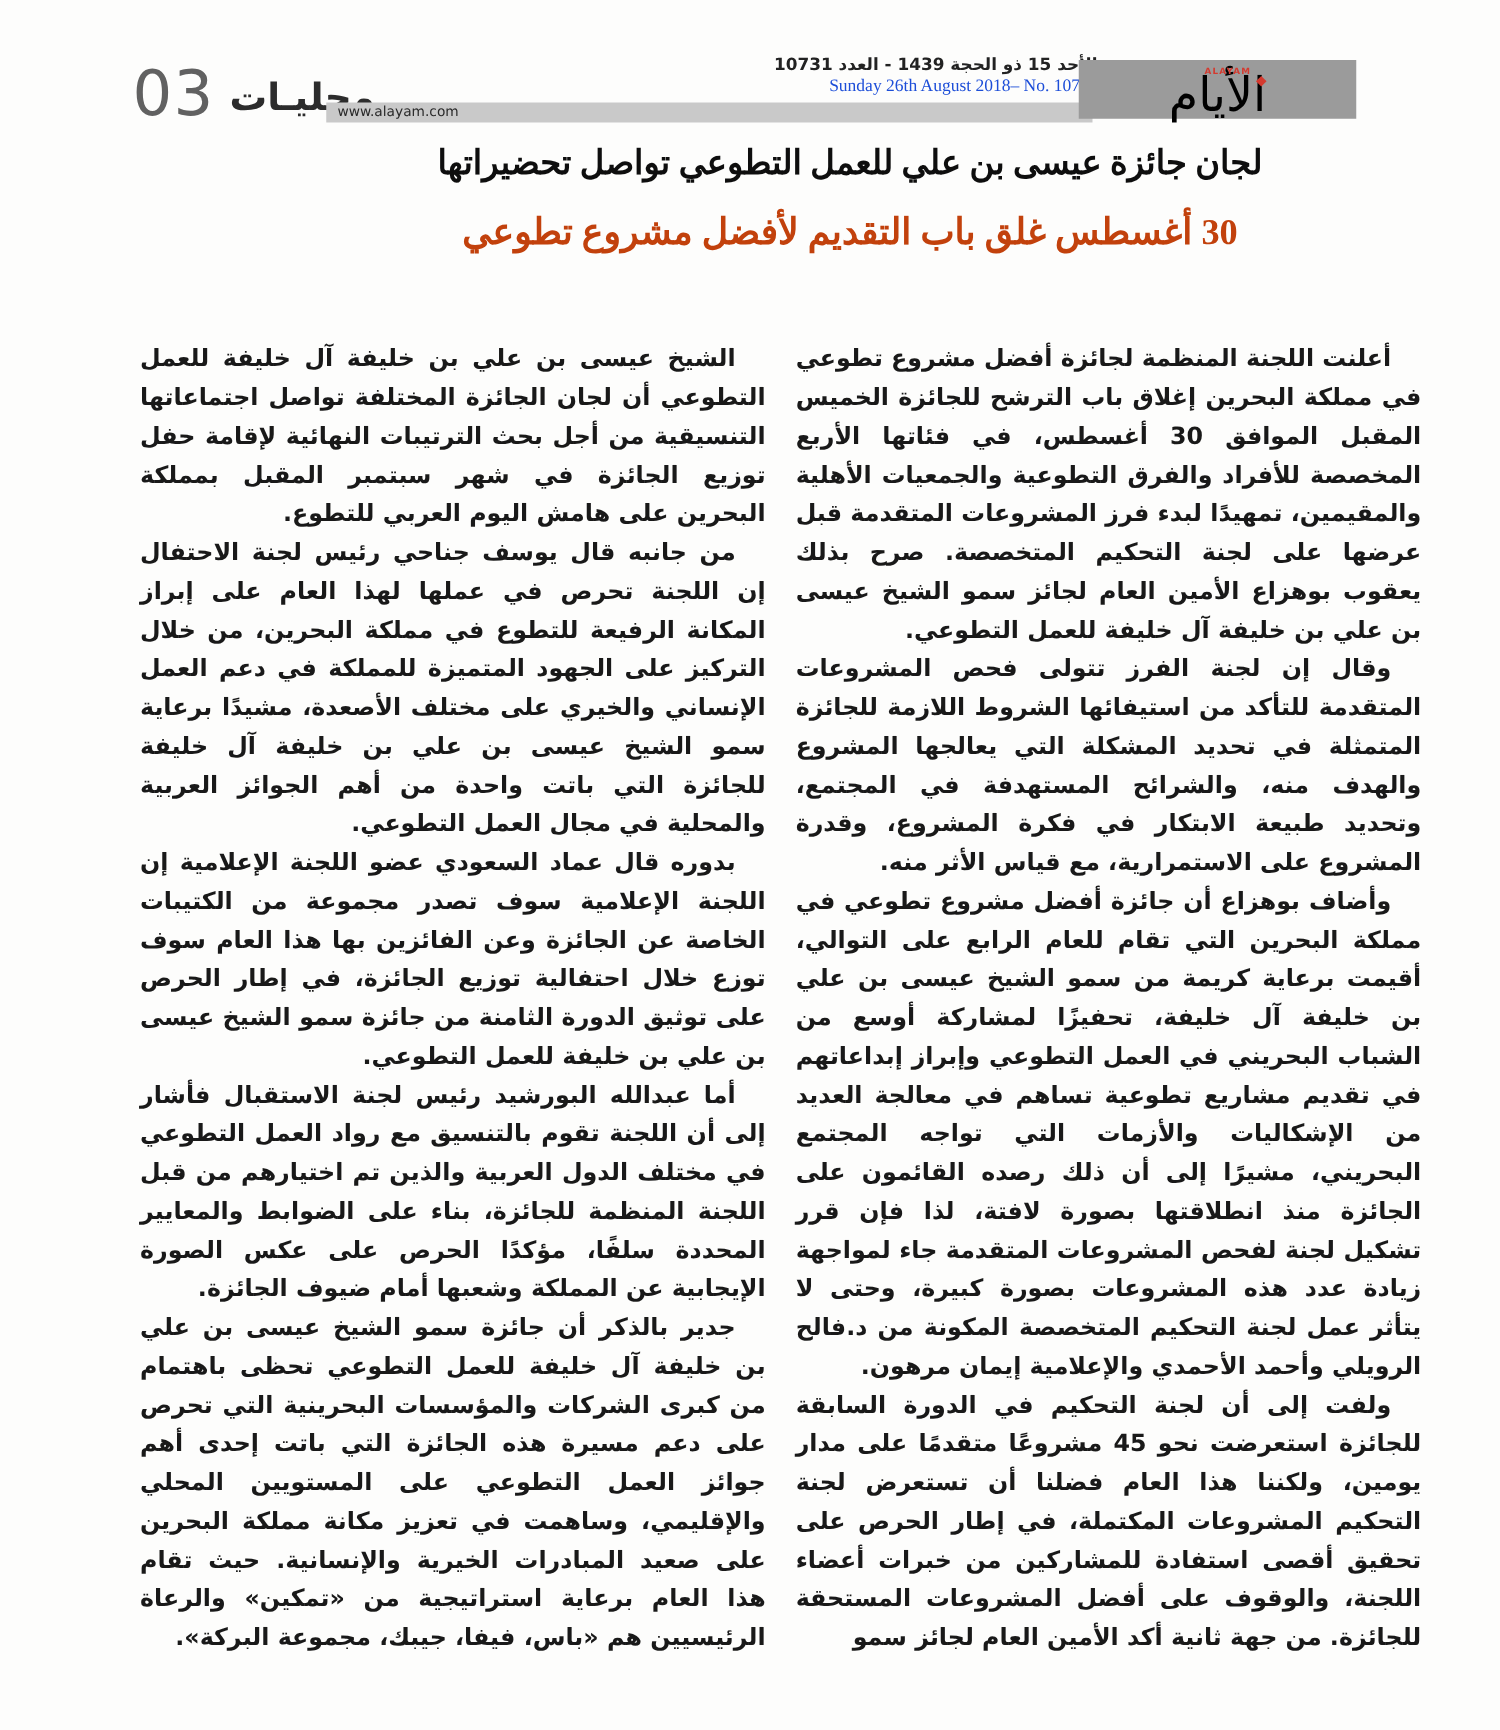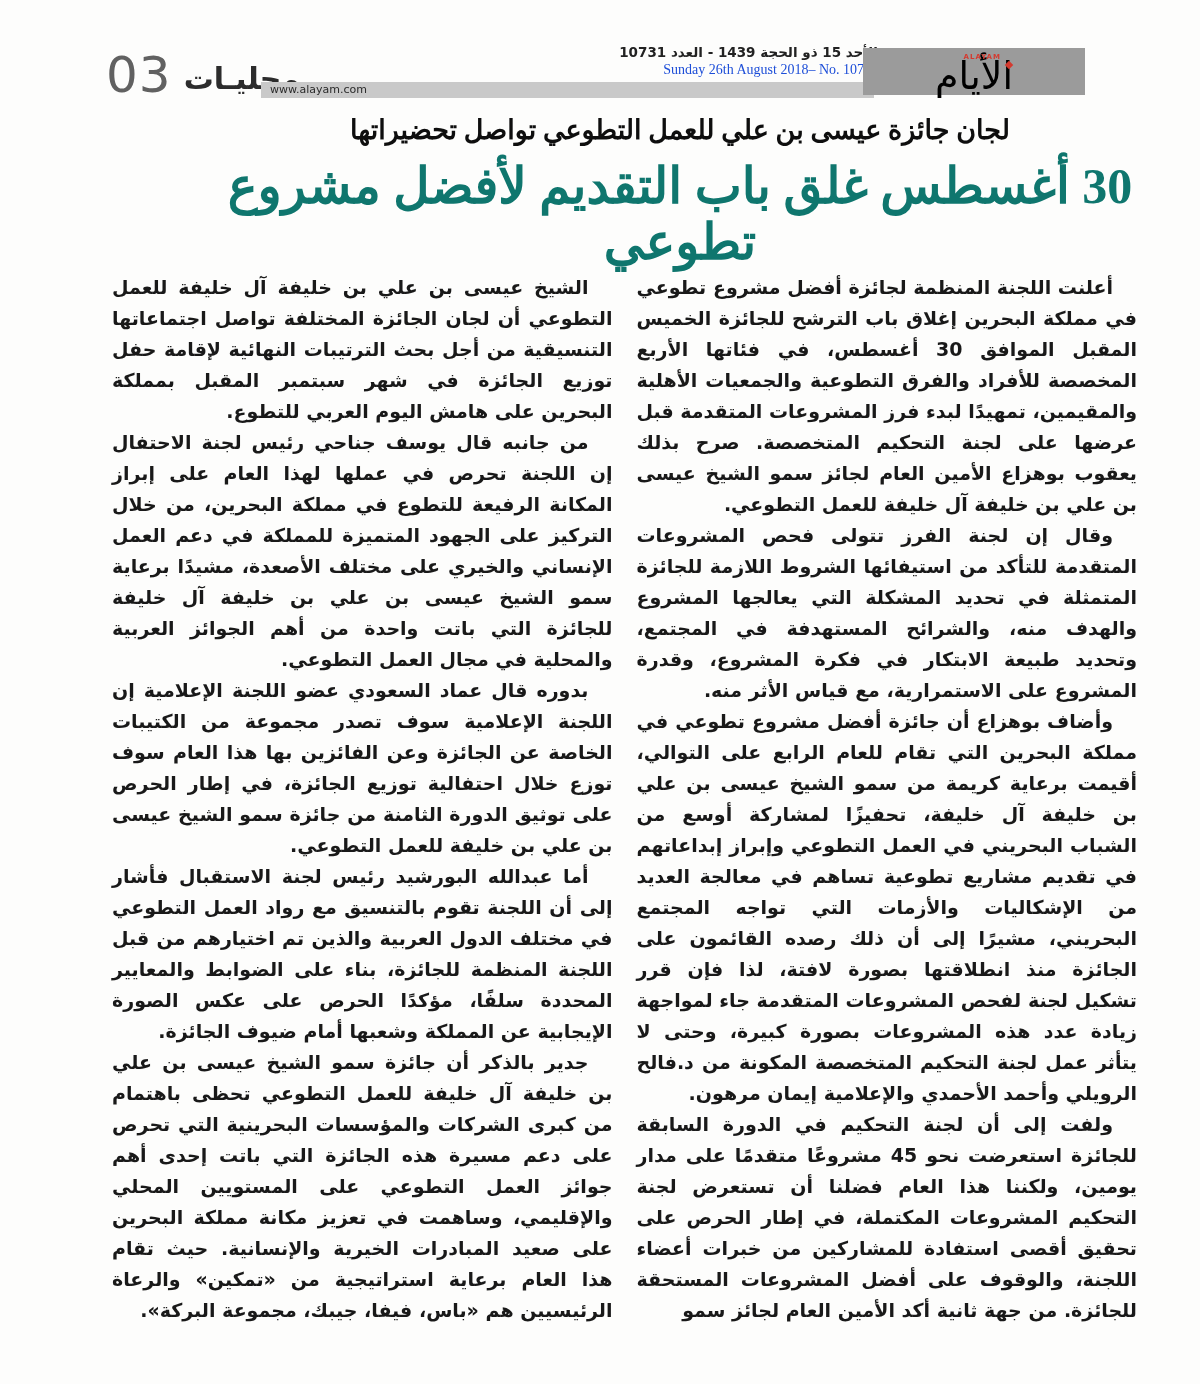--- a/index.html
+++ b/index.html
@@ -55,21 +55,21 @@
   .logo-dot{
     position:absolute;top:14px;right:73px;width:6px;height:6px;
     background:#d43a2f;transform:rotate(45deg);
   }
 
   
   .headlines{
     position:absolute;top:110px;left:180px;right:20px;text-align:center;font-family:Liberation Serif, serif;
   }
   .kicker{font-size:27px;font-weight:700;color:#0e0e0e;line-height:40px;margin:0;}
-  .headline{font-size:50px;font-weight:700;color:#0f766e;line-height:56px;margin:8px 0 0;}
+  .headline{font-size:29px;font-weight:700;color:#c2410c;line-height:56px;margin:8px 0 0;}
 
   
   .columns{
     position:absolute;top:272px;right:63px;left:112px;
     display:flex;gap:24px;direction:rtl;
   }
   .col{
     flex:1;min-width:0;
     text-align:justify;font-size:19px;line-height:31px;
     font-weight:700;color:#191919;

